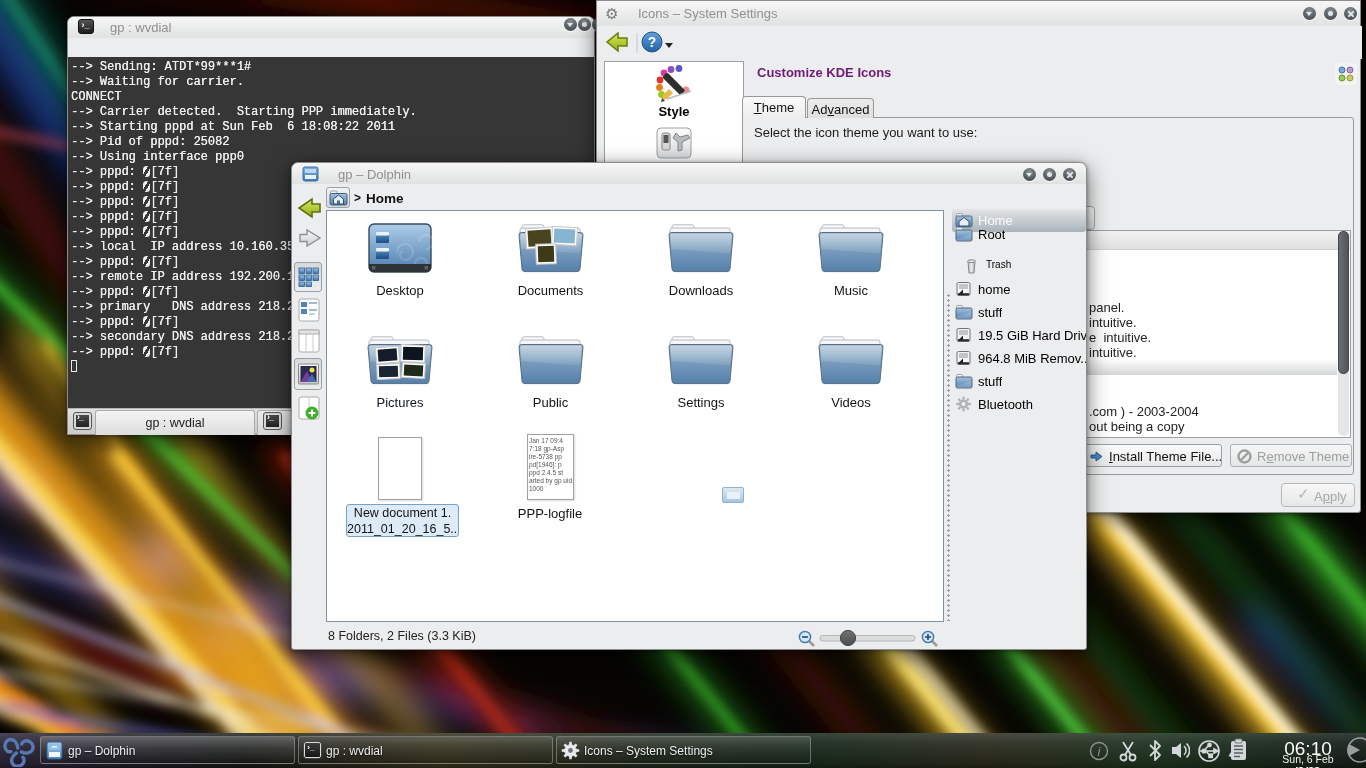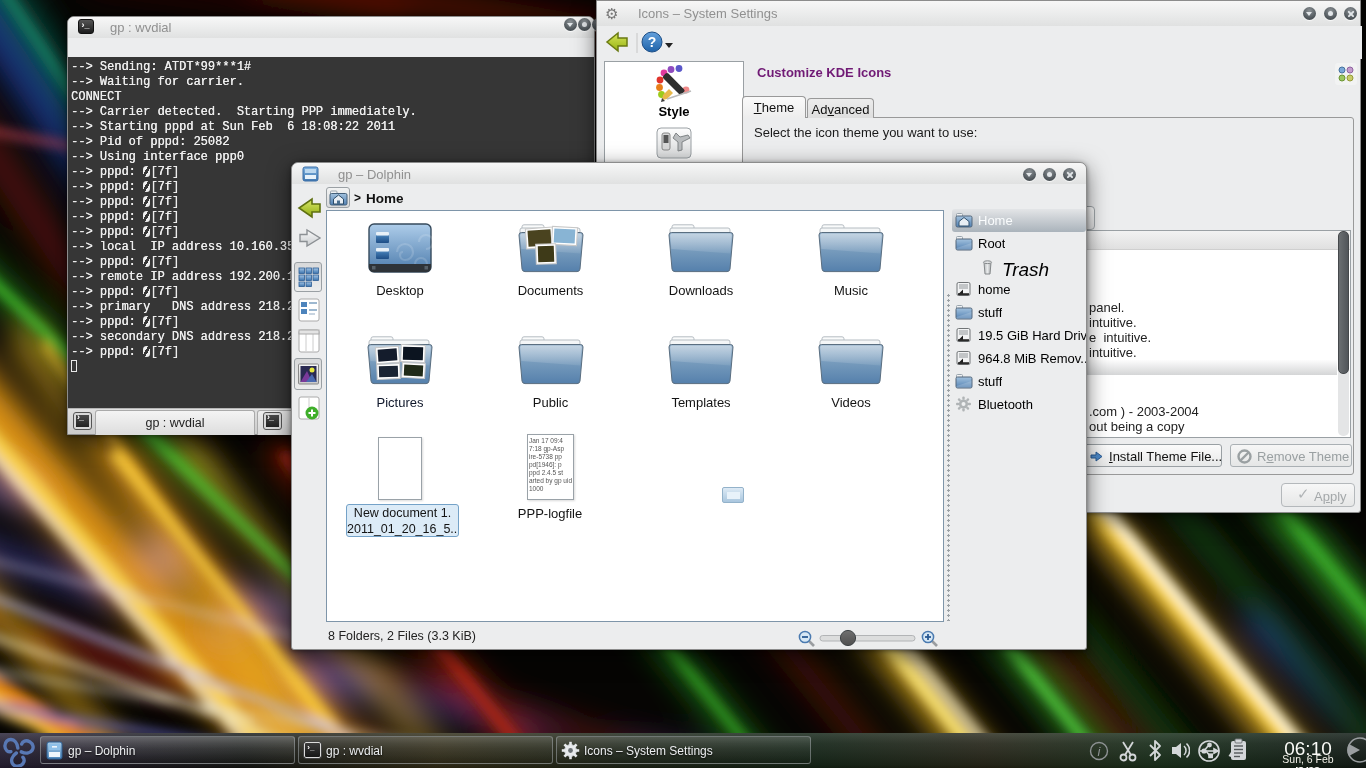--- a/index.html
+++ b/index.html
@@ -399,28 +399,28 @@
             <stop offset="1" stop-color="#a8abad"></stop>
           </linearGradient>
         </defs>
       </svg><div class="abs" style="left:660px;top:46px;width:134px;height:23px;background:linear-gradient(#e3e5e7 0%,#c9ced3 45%,#aab3bb 100%);border-radius:3px;color:#fafcfd;font-size:13px;">
         <span class="abs" style="left:3px;top:3px"><svg width="18" height="16" viewBox="0 0 18 16">
             <path d="M1.5,4.5 v-2 a1,1 0 0 1 1,-1 h4 a1,1 0 0 1 1,1 v2" fill="#f0f2f4" stroke="#9aa5ad"></path>
             <rect x="1" y="4" width="16" height="11" rx="1.5" fill="url(#plf)" stroke="#54677a"></rect>
             <path d="M4,9.5 l5,-4 5,4 v4.5 h-10 z" fill="#e8eef4" stroke="#32526e"></path>
           </svg></span>
         <span class="abs" style="left:26px;top:4px;white-space:nowrap;overflow:hidden;max-width:120px">Home</span>
-      </div><div class="abs" style="left:660px;top:69px;width:134px;height:23px;font-size:13px;">
+      </div><div class="abs" style="left:660px;top:60px;width:134px;height:23px;font-size:13px;">
         <span class="abs" style="left:3px;top:3px"><svg width="18" height="16" viewBox="0 0 18 16">
             <path d="M1.5,4.5 v-2 a1,1 0 0 1 1,-1 h4 a1,1 0 0 1 1,1 v2" fill="#f0f2f4" stroke="#9aa5ad"></path>
             <rect x="1" y="4" width="16" height="11" rx="1.5" fill="url(#plf)" stroke="#54677a"></rect>
             <path d="M1.5,13 L16.5,8 v6 a1,1 0 0 1 -1,1 h-14 z" fill="rgba(255,255,255,0.18)"></path>
           </svg></span>
         <span class="abs" style="left:26px;top:4px;white-space:nowrap;overflow:hidden;max-width:120px">Root</span>
-      </div><div class="abs" style="left:684px;top:92px;width:134px;height:23px;font-size:19px;font-style:italic;">
+      </div><div class="abs" style="left:668px;top:92px;width:134px;height:23px;font-size:10px;">
         <span class="abs" style="left:3px;top:3px"><svg width="17" height="16" viewBox="0 0 17 16">
             <path d="M5,3.5 h7 l-1,11.5 h-5 z" fill="url(#plt)" stroke="#85898b"></path>
             <ellipse cx="8.5" cy="3.2" rx="4" ry="1.4" fill="#e2e4e5" stroke="#85898b"></ellipse>
           </svg></span>
         <span class="abs" style="left:26px;top:4px;white-space:nowrap;overflow:hidden;max-width:120px">Trash</span>
       </div><div class="abs" style="left:660px;top:115px;width:134px;height:23px;font-size:13px;">
         <span class="abs" style="left:3px;top:3px"><svg width="17" height="16" viewBox="0 0 17 16">
             <rect x="2" y="1.5" width="13" height="13" rx="1.5" fill="#f2f3f4" stroke="#707476"></rect>
             <path d="M3,13.5 l5,-5 v5 z" fill="#1c1c1c"></path>
             <rect x="3" y="12.2" width="11" height="2" fill="#2a2a2a"></rect>
@@ -581,21 +581,21 @@
           </svg></div><div class="abs" style="left:4px;top:185px;width:140px;text-align:center;font-size:13px;color:#0f172a">Pictures</div><div class="abs" style="left:191.5px;top:124px;width:66px;height:52px"><svg width="66" height="52" viewBox="0 0 66 52">
             <path d="M4,9 v-4.2 a2,2 0 0 1 2,-2 h18 a2,2 0 0 1 2,2 V9" fill="#fafbfb" stroke="#b5bcc2"></path>
             <path d="M2,13 v-5 a2,2 0 0 1 2,-2 h56 a2,2 0 0 1 2,2 v5" fill="#f4f6f7" stroke="#b5bcc2"></path>
             <path d="M1,13 a2.5,2.5 0 0 1 2.5,-2.5 h59 a2.5,2.5 0 0 1 2.5,2.5 l-3,34 a3,3 0 0 1 -3,2.6 h-52 a3,3 0 0 1 -3,-2.6 z" fill="url(#fbody)" stroke="#5a6e80"></path>
             <path d="M2.2,13.5 a2,2 0 0 1 2,-2 h57.6 a2,2 0 0 1 2,2 l-1.6,18 L3.4,27 z" fill="url(#fgloss)"></path>
           </svg></div><div class="abs" style="left:154.5px;top:185px;width:140px;text-align:center;font-size:13px;color:#141414">Public</div><div class="abs" style="left:342px;top:124px;width:66px;height:52px"><svg width="66" height="52" viewBox="0 0 66 52">
             <path d="M4,9 v-4.2 a2,2 0 0 1 2,-2 h18 a2,2 0 0 1 2,2 V9" fill="#fafbfb" stroke="#b5bcc2"></path>
             <path d="M2,13 v-5 a2,2 0 0 1 2,-2 h56 a2,2 0 0 1 2,2 v5" fill="#f4f6f7" stroke="#b5bcc2"></path>
             <path d="M1,13 a2.5,2.5 0 0 1 2.5,-2.5 h59 a2.5,2.5 0 0 1 2.5,2.5 l-3,34 a3,3 0 0 1 -3,2.6 h-52 a3,3 0 0 1 -3,-2.6 z" fill="url(#fbody)" stroke="#5a6e80"></path>
             <path d="M2.2,13.5 a2,2 0 0 1 2,-2 h57.6 a2,2 0 0 1 2,2 l-1.6,18 L3.4,27 z" fill="url(#fgloss)"></path>
-          </svg></div><div class="abs" style="left:305px;top:185px;width:140px;text-align:center;font-size:13px;color:#141414">Templates</div><div class="abs" style="left:492px;top:124px;width:66px;height:52px"><svg width="66" height="52" viewBox="0 0 66 52">
+          </svg></div><div class="abs" style="left:305px;top:185px;width:140px;text-align:center;font-size:13px;color:#141414">Settings</div><div class="abs" style="left:492px;top:124px;width:66px;height:52px"><svg width="66" height="52" viewBox="0 0 66 52">
             <path d="M4,9 v-4.2 a2,2 0 0 1 2,-2 h18 a2,2 0 0 1 2,2 V9" fill="#fafbfb" stroke="#b5bcc2"></path>
             <path d="M2,13 v-5 a2,2 0 0 1 2,-2 h56 a2,2 0 0 1 2,2 v5" fill="#f4f6f7" stroke="#b5bcc2"></path>
             <path d="M1,13 a2.5,2.5 0 0 1 2.5,-2.5 h59 a2.5,2.5 0 0 1 2.5,2.5 l-3,34 a3,3 0 0 1 -3,2.6 h-52 a3,3 0 0 1 -3,-2.6 z" fill="url(#fbody)" stroke="#5a6e80"></path>
             <path d="M2.2,13.5 a2,2 0 0 1 2,-2 h57.6 a2,2 0 0 1 2,2 l-1.6,18 L3.4,27 z" fill="url(#fgloss)"></path>
           </svg></div><div class="abs" style="left:455px;top:185px;width:140px;text-align:center;font-size:13px;color:#141414">Videos</div><div class="abs" style="left:52px;top:227px;width:44px;height:63px;background:#fff;border:1px solid #9aa2a8;box-shadow:1px 1px 2px rgba(0,0,0,0.15)"></div><div class="abs" style="left:20px;top:294px;width:113px;height:33px;background:#dcebf7;border:1px solid #74a2c8;border-radius:3px;font-size:12.5px;color:#141414;text-align:center;line-height:16px;white-space:nowrap;overflow:hidden">New document 1.<br>2011_01_20_16_5...</div><div class="abs" style="left:201px;top:224px;width:47px;height:66px;background:#fff;border:1px solid #9aa2a8;box-shadow:1px 1px 2px rgba(0,0,0,0.15);font-size:6.5px;color:#555;padding:2px 1px;line-height:8px;overflow:hidden;font-family:'Liberation Sans',sans-serif">Jan 17 09:4 7:18 gp-Asp ire-5738 pp pd[1946]: p ppd 2.4.5 st arted by gp uid 1000</div><div class="abs" style="left:154px;top:296px;width:140px;text-align:center;font-size:13px;color:#141414">PPP-logfile</div><div class="abs" style="left:396px;top:277px;width:22px;height:16px;background:linear-gradient(#ddeaf5,#a9c6de);border:1px solid #93b2ca;border-radius:2px">
           <div class="abs" style="left:4px;top:4px;width:13px;height:7px;background:#e8f2fa"></div>
         </div></div>
 </div>
 
 <div id="panel">

